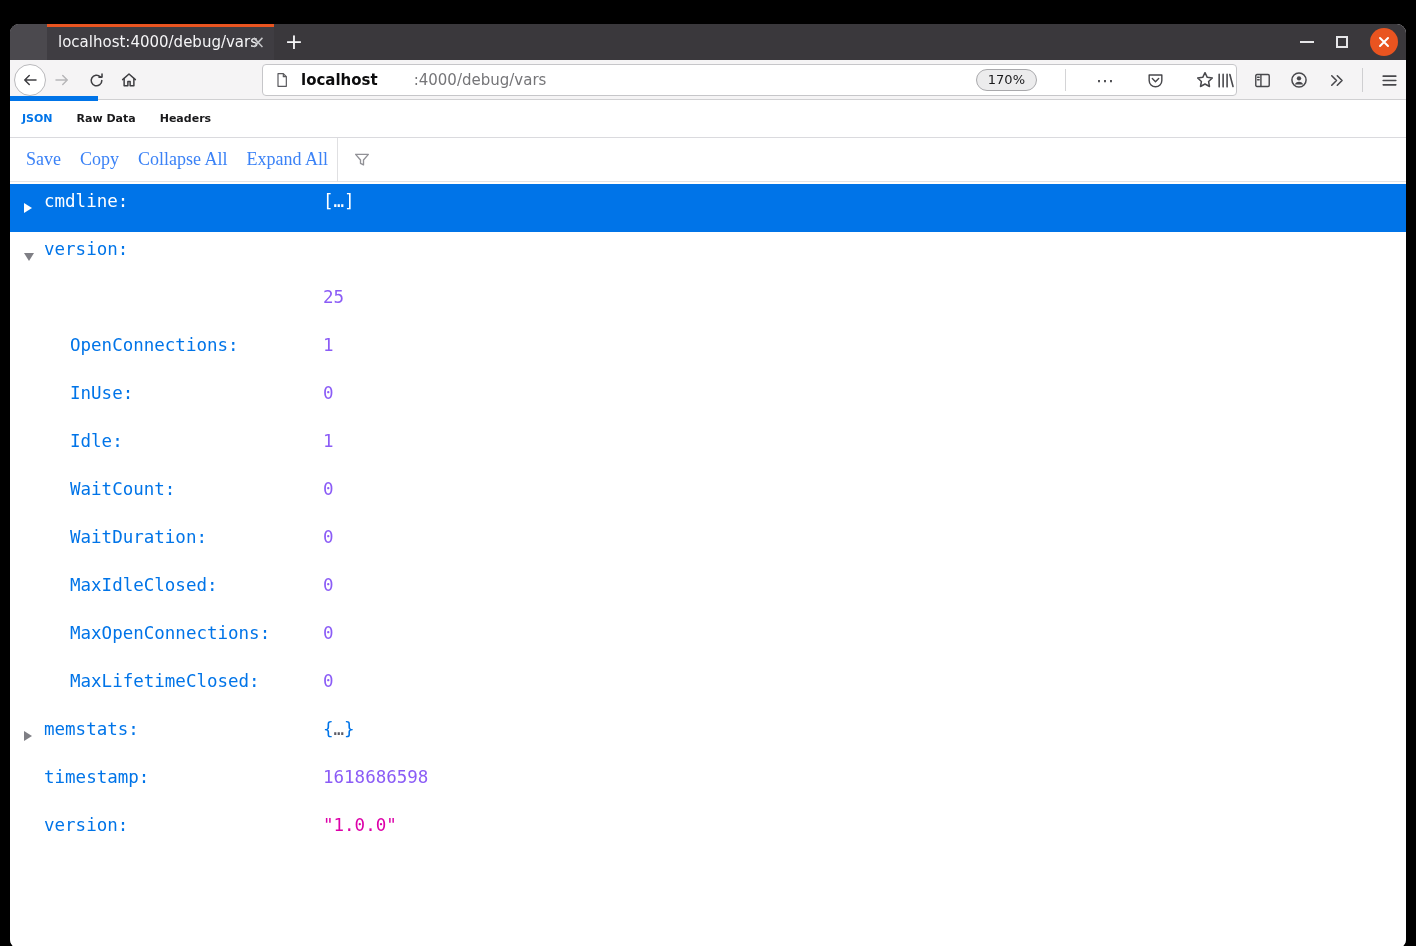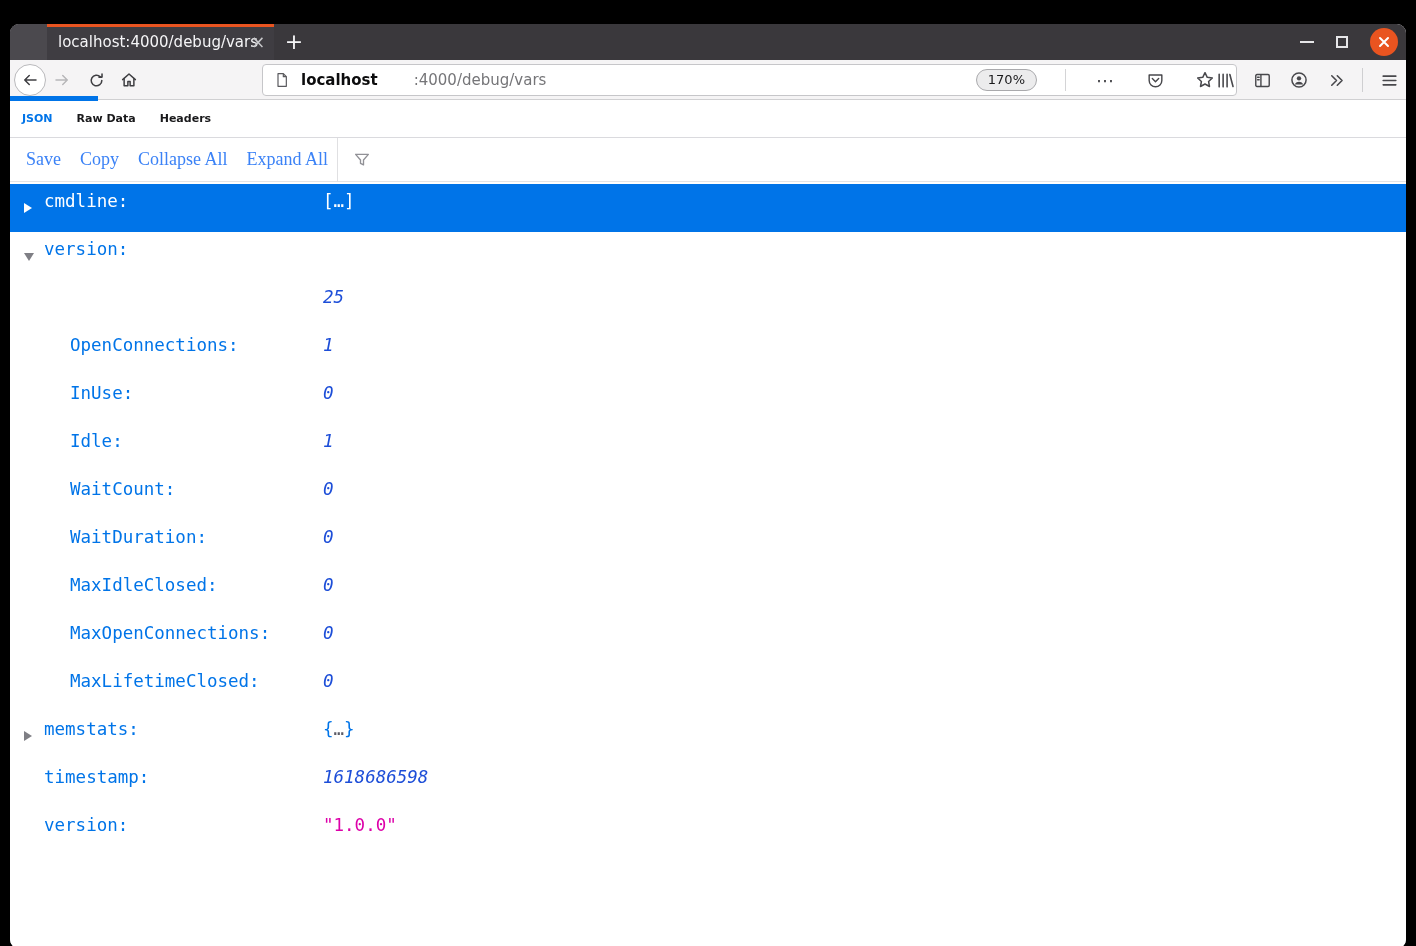--- a/index.html
+++ b/index.html
@@ -69,21 +69,21 @@
   
   .json-tree { position:absolute; left:0; top:158px; right:0; bottom:0; background:#fff; padding-top:2px;
                font-family:"DejaVu Sans Mono", monospace; font-size:17.5px; }
   .row { position:relative; height:48px; line-height:34.3px;padding-left:42px; }
   .row .arrow { position:absolute; left:14px; top:50%; width:0; height:0; }
   .arrow.right { margin-top:-5px; border-top:5px solid transparent; border-bottom:5px solid transparent; border-left:8px solid #7f7f85; }
   .arrow.down  { margin-top:-3px; border-left:5px solid transparent; border-right:5px solid transparent; border-top:8px solid #7f7f85; }
   .row .key { position:absolute; left:34px; color:#0074e8; white-space:pre; }
   .row.lvl1 .key { left:60px; }
   .row .val { position:absolute; left:313px; white-space:pre; }
-  .v-number { color:#1d4ed8;font-style:italic; }
+  .v-number { color:#8b5cf6; }
   .v-string { color:#dd00a9; }
   .v-collapsed { color:#5b5b66; }
   .brace { color:#0074e8; }
   .dots { color:#5b5b66; }
   .row.selected { background:#0074e8; }
   .row.selected .key, .row.selected .val, .row.selected .val span { color:#fff; }
   .row.selected .arrow.right { border-left-color:#fff; }
 
   svg { display:block; }
 </style>

